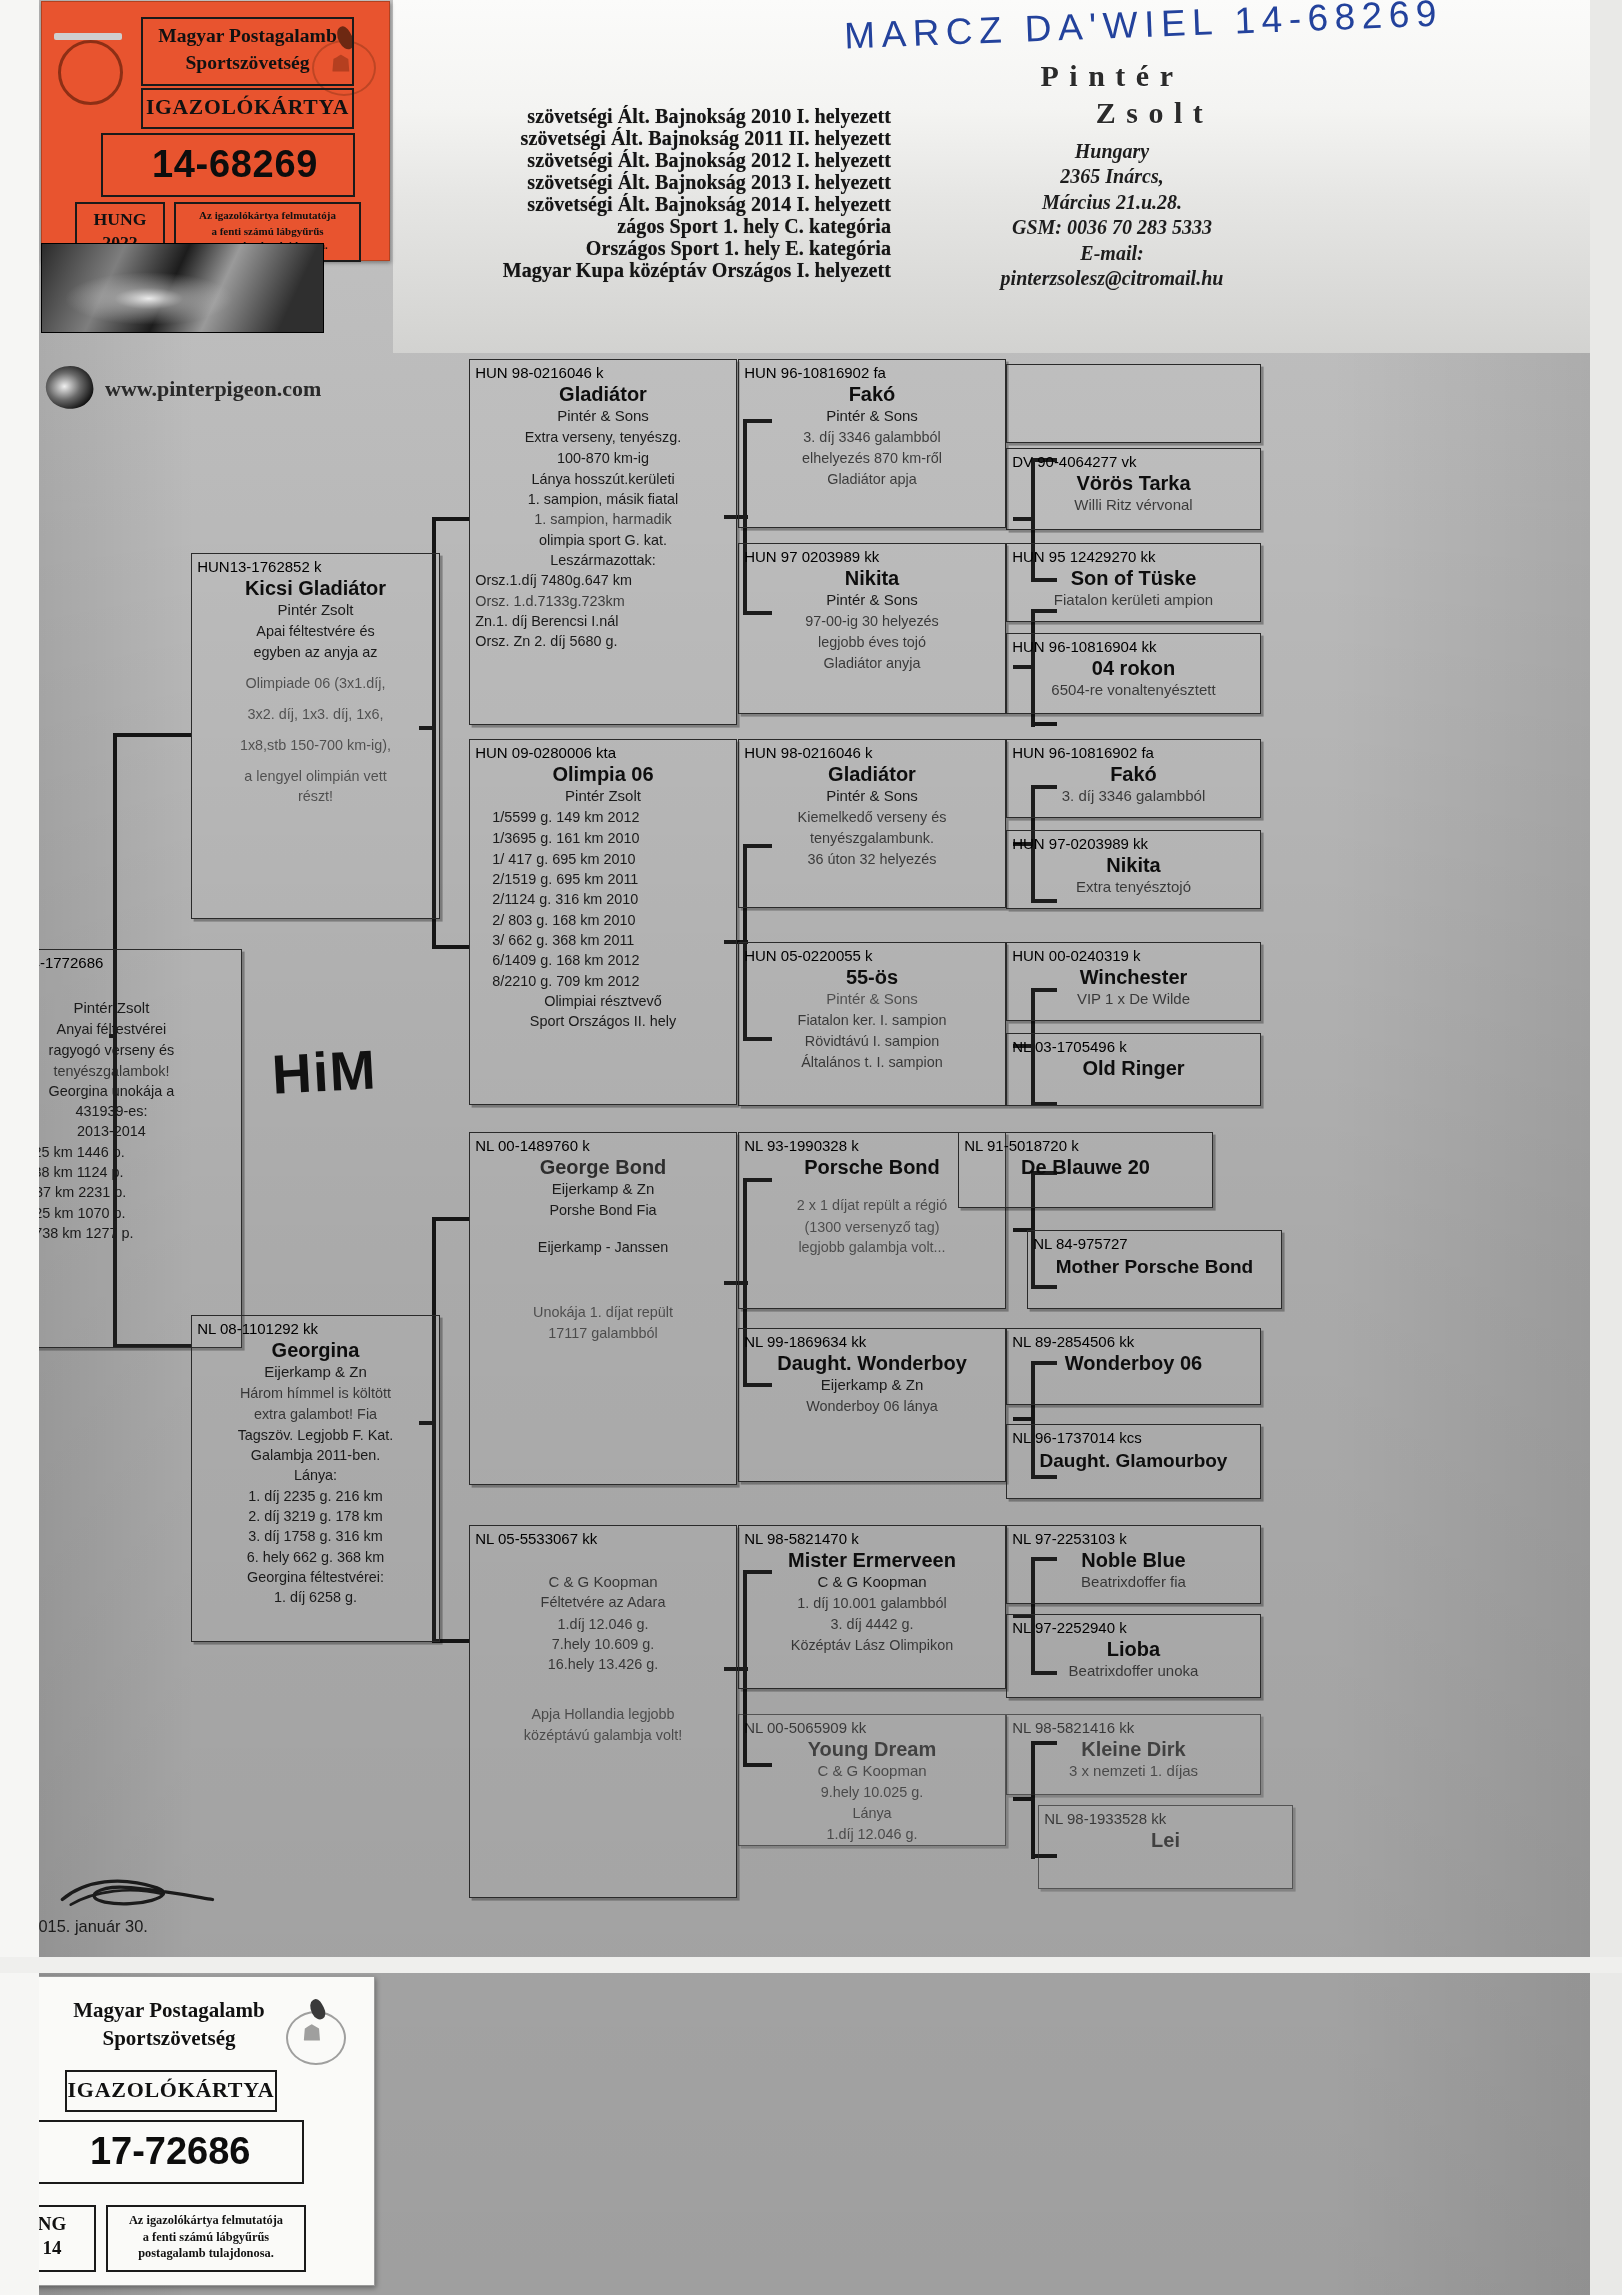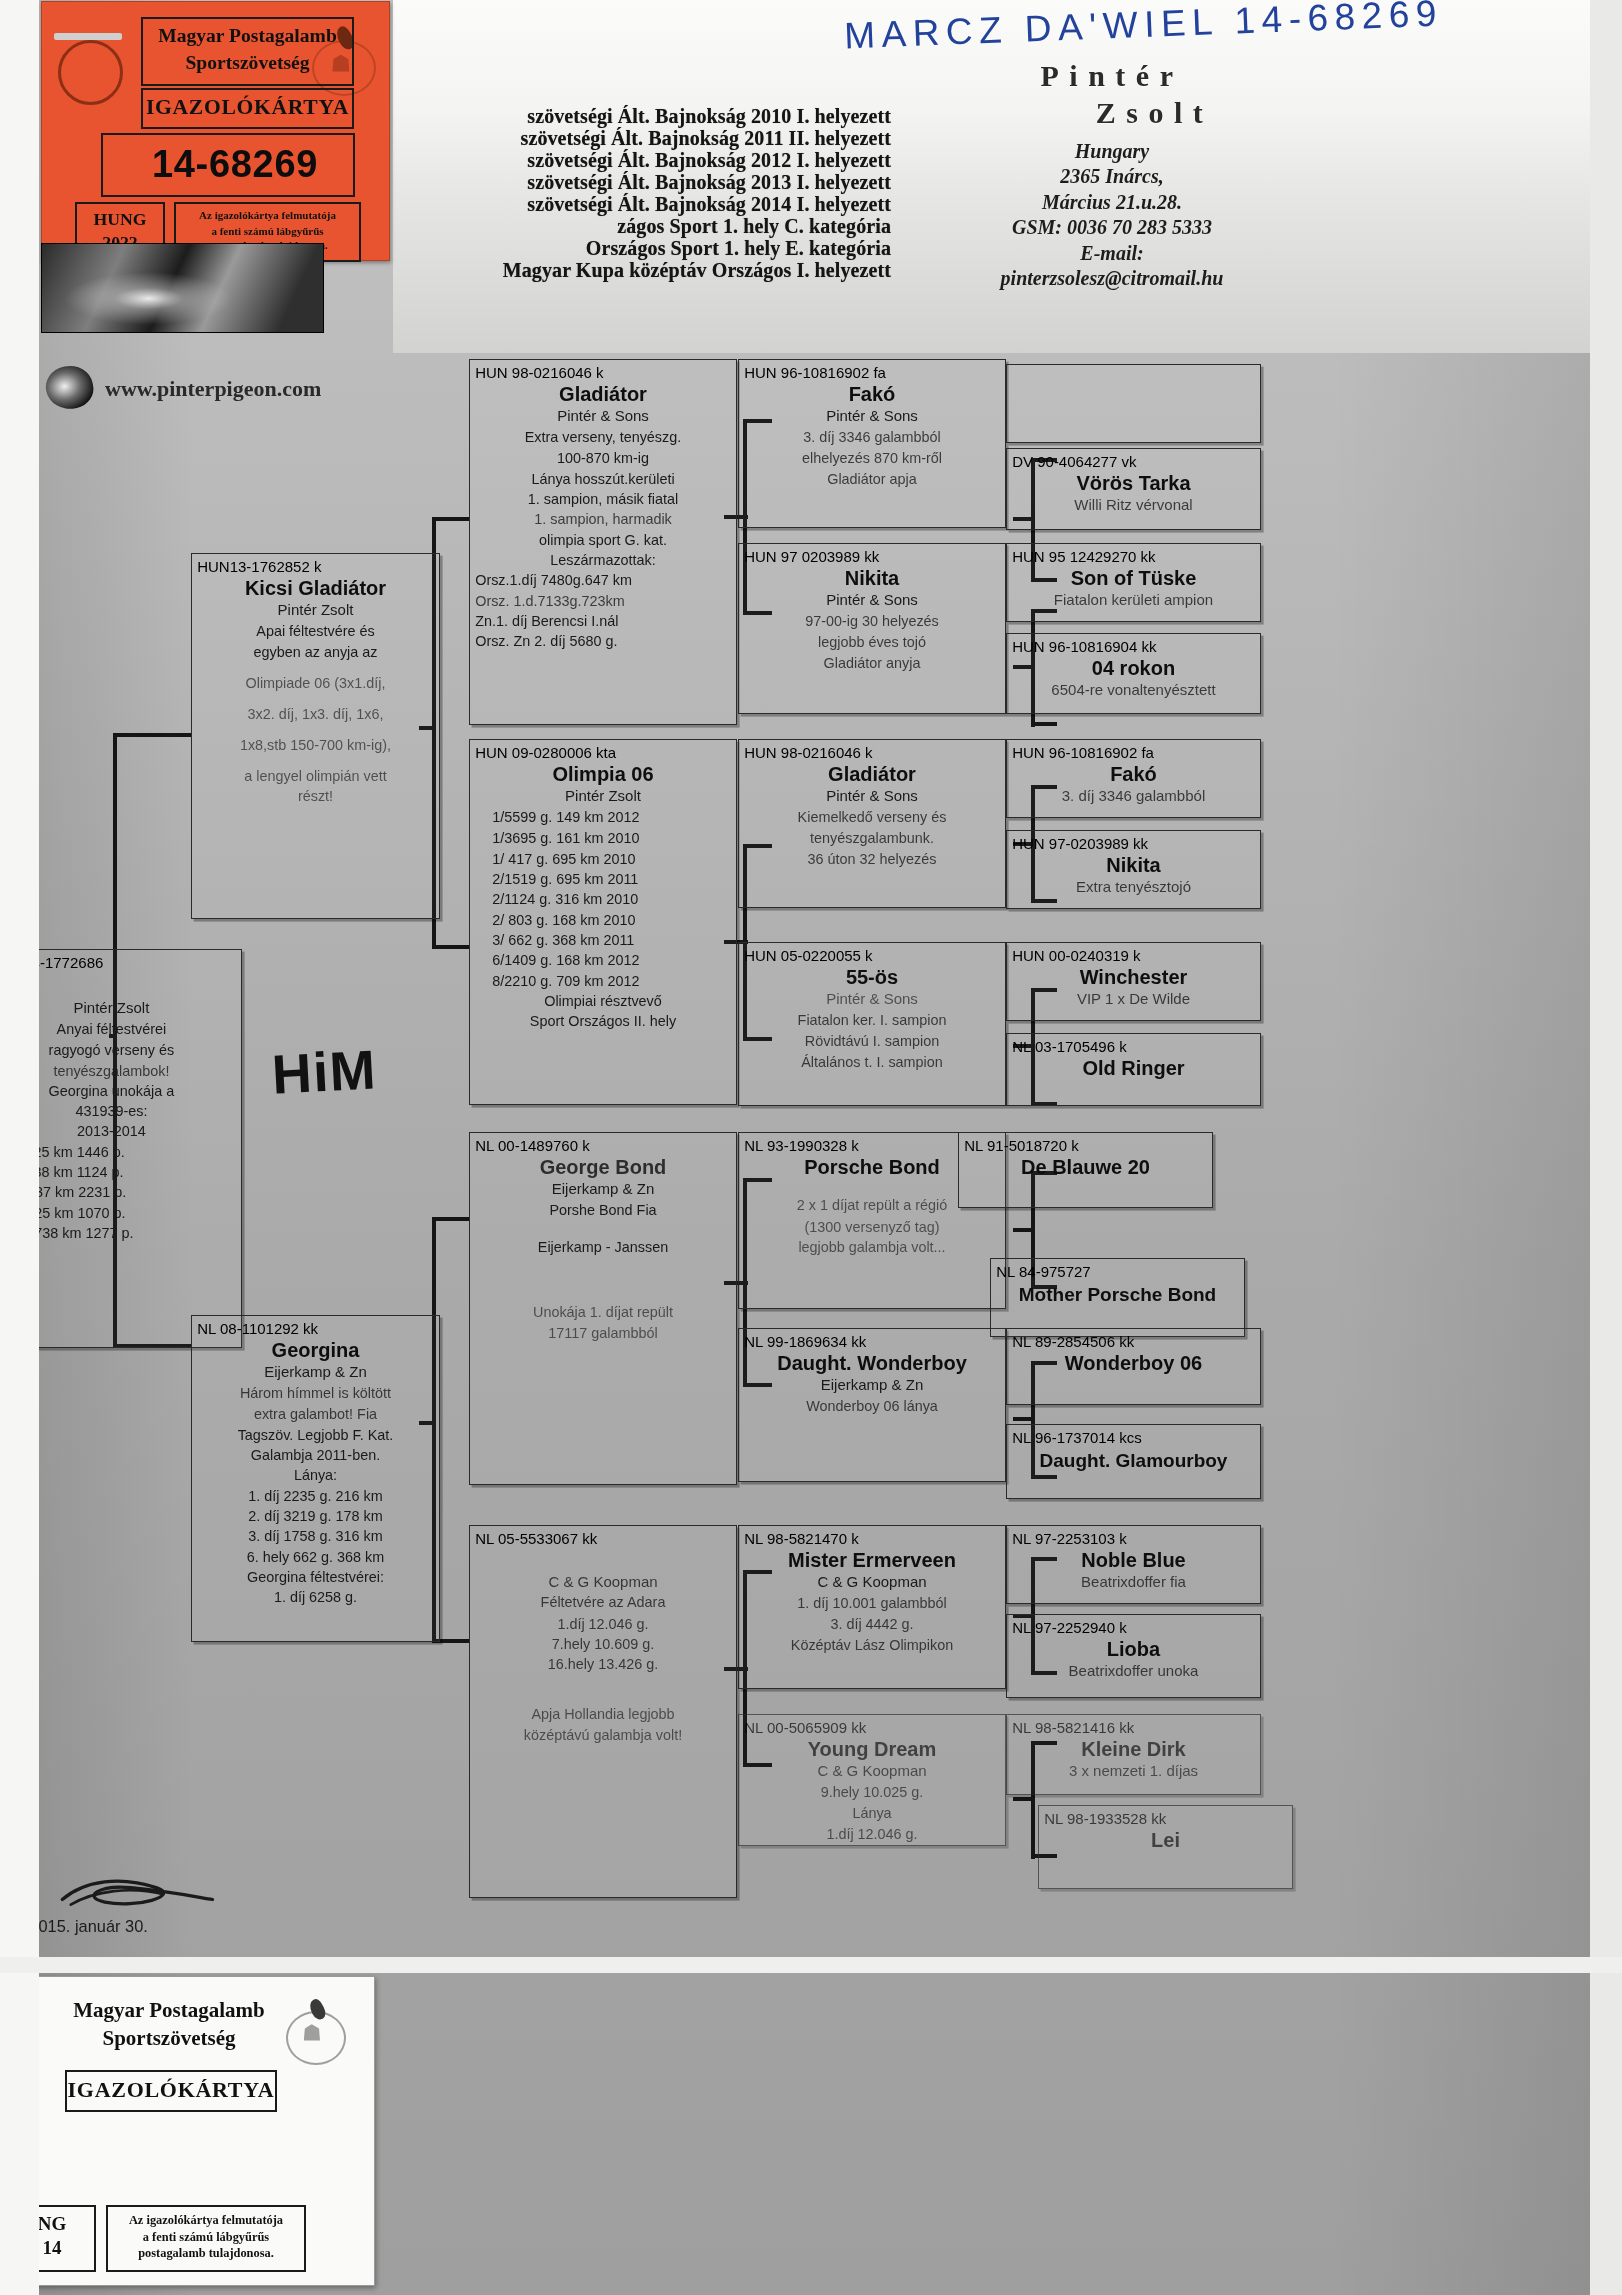--- a/index.html
+++ b/index.html
@@ -525,21 +525,21 @@
 <div class="pbox" style="left:1006px;top:1033px;width:255px;height:73px;">
   <div class="ring">NL 03-1705496    k</div>
   <div class="pname">Old Ringer</div>
 </div>
 
 <div class="pbox" style="left:958px;top:1132px;width:255px;height:76px;">
   <div class="ring">NL 91-5018720   k</div>
   <div class="pname">De Blauwe 20</div>
 </div>
 
-<div class="pbox" style="left:990px;top:1230px;width:255px;height:79px;margin-top:28px;">
+<div class="pbox" style="left:1027px;top:1230px;width:255px;height:79px;">
   <div class="ring">NL 84-975727</div>
   <div class="pname sm" style="margin-top:3.9px;">Mother Porsche Bond</div>
 </div>
 
 <div class="pbox" style="left:1006px;top:1328px;width:255px;height:77px;">
   <div class="ring">NL 89-2854506   kk</div>
   <div class="pname">Wonderboy 06</div>
 </div>
 
 <div class="pbox" style="left:1006px;top:1424px;width:255px;height:75px;">
@@ -582,20 +582,23 @@
   </div>
   <div style="position:absolute;left:284px;top:22px;width:13px;height:21px;background:#3a3a3a;border-radius:60% 40% 50% 50%;transform:rotate(-28deg);"></div>
 
   <div class="idb-box" style="left:38px;top:18.3px;width:208px;height:65px;border:none;">
     <div class="idc-title" style="font-size:21px;line-height:30px;">Magyar Postagalamb</div>
     <div class="idc-title" style="font-size:21px;line-height:27.5px;">Sportszövetség</div>
   </div>
   <div class="idb-box" style="left:38px;top:93px;width:208px;height:38px;">
     <div class="idc-title" style="font-size:22px;line-height:35px;letter-spacing:0.7px;">IGAZOLÓKÁRTYA</div>
   </div>
+  <div class="idb-box" style="left:9.2px;top:143px;width:264px;height:60px;">
+    <div class="idc-num" style="font-size:38px;line-height:58px;">17-72686</div>
+  </div>
   <div class="idb-box" style="left:-19.6px;top:228px;width:85px;height:63px;">
     <div class="idc-title" style="font-size:19px;line-height:27.5px;margin-top:2.6px;">NG</div>
     <div class="idc-title" style="font-size:19px;line-height:22px;">14</div>
   </div>
   <div class="idb-box" style="left:79px;top:228px;width:196px;height:63px;">
     <div class="idc-title" style="font-size:12.4px;line-height:19.6px;margin-top:3.9px;">Az igazolókártya felmutatója</div>
     <div class="idc-title" style="font-size:12.4px;line-height:15.7px;">a fenti számú lábgyűrűs</div>
     <div class="idc-title" style="font-size:12.4px;line-height:15.7px;">postagalamb tulajdonosa.</div>
   </div>
 </div>

